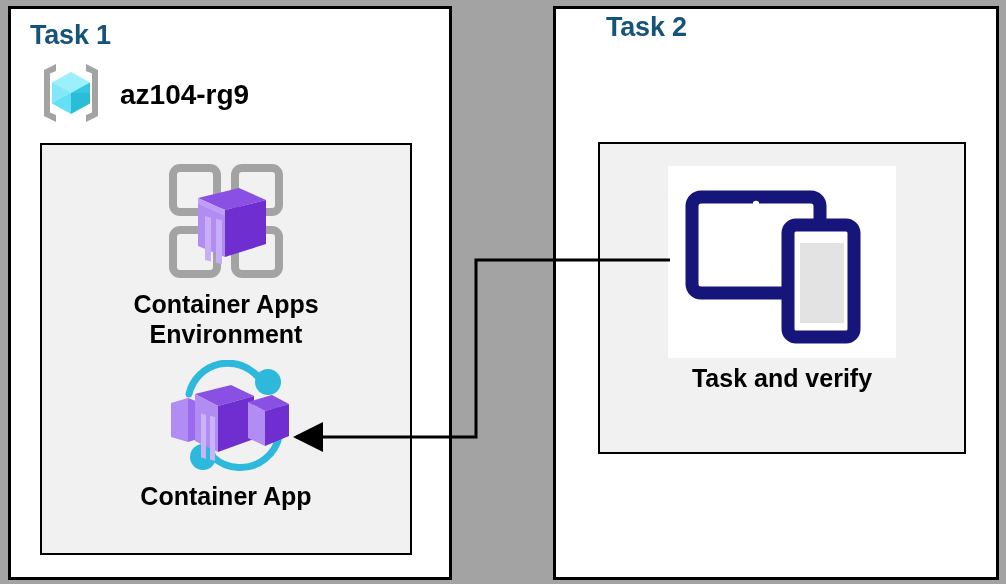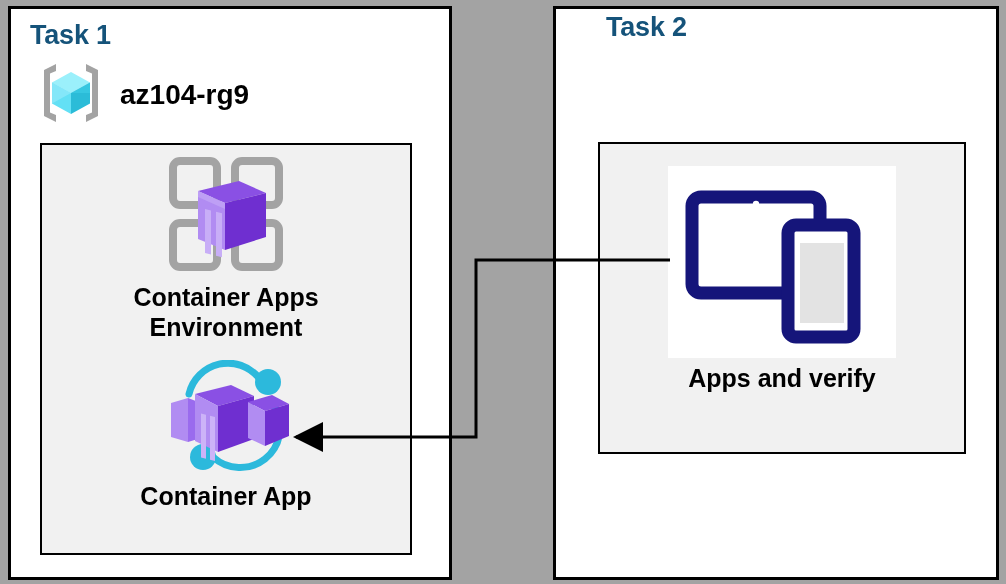--- a/index.html
+++ b/index.html
@@ -75,21 +75,21 @@
   }
   .node-label {
     font-size: 25px;
     font-weight: bold;
     color: #000000;
     text-align: center;
     line-height: 1.18;
     white-space: pre-line;
     margin-top: 6px;
   }
-  #cae-node  { left: 56px;  top: 155px; width: 340px; }
+  #cae-node  { left: 56px;  top: 162px; width: 340px; }
   #capp-node { left: 56px;  top: 360px; width: 340px; }
   #tv-node   { left: 614px; top: 166px; width: 336px; }
 
   
   #tv-plate {
     background: #ffffff;
     width: 228px;
     height: 192px;
     display: flex;
     align-items: center;
@@ -217,21 +217,21 @@
           <rect x="56" y="103" width="32" height="6" rx="3" fill="#ffffff"></rect>
         </g>
 
         <g>
           <rect x="104" y="48" width="66" height="112" rx="8" fill="#ffffff" stroke="#15157a" stroke-width="13"></rect>
           <rect x="116" y="66" width="44" height="80" fill="#e3e3e3"></rect>
           <rect x="128" y="56" width="16" height="5" rx="2.5" fill="#ffffff"></rect>
         </g>
       </svg>
     </span>
-    <span class="node-label">Apps and verify</span>
+    <span class="node-label">Task and verify</span>
   </div>
 
   <svg id="connector-layer">
     <defs>
       <marker id="arrow-left" markerWidth="10" markerHeight="10" refX="9" refY="5" orient="auto-start-reverse" markerUnits="strokeWidth">
         <path d="M0,0 L10,5 L0,10 Z" fill="#000000"></path>
       </marker>
     </defs>
 
     <path d="M 670 260 L 476 260 L 476 437 L 296 437" fill="none" stroke="#000000" stroke-width="3" marker-end="url(#arrow-left)"></path>

